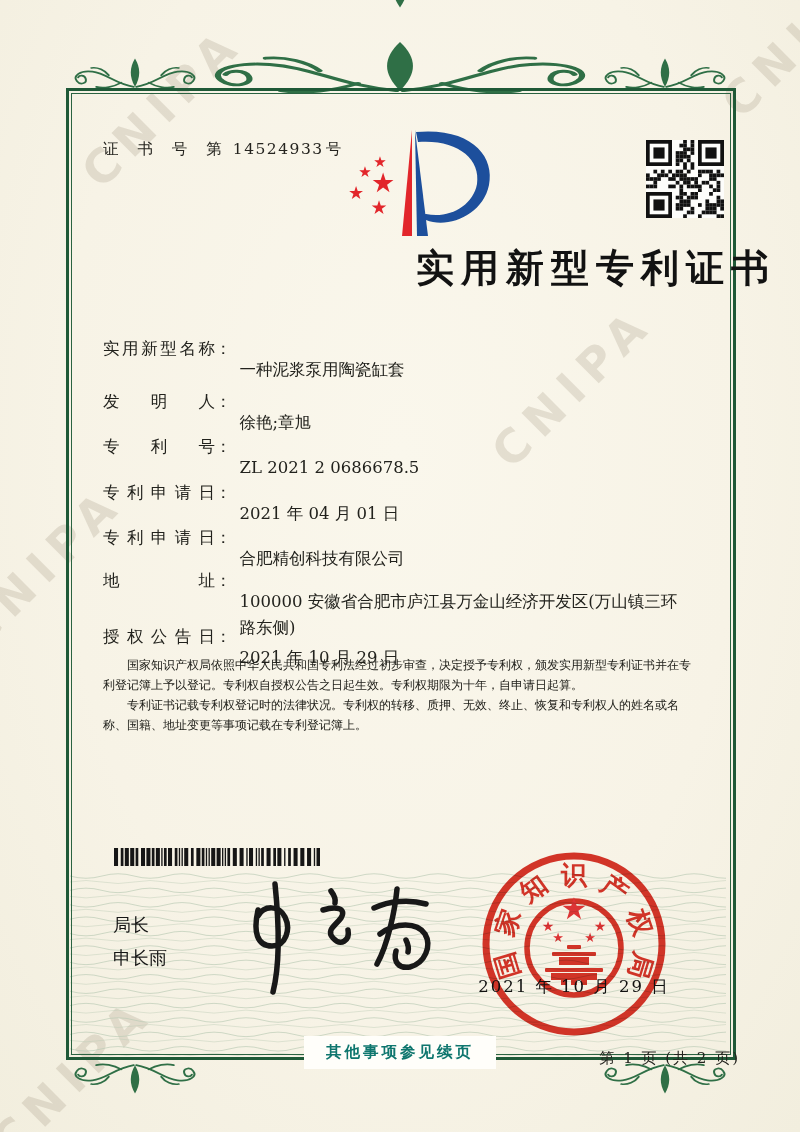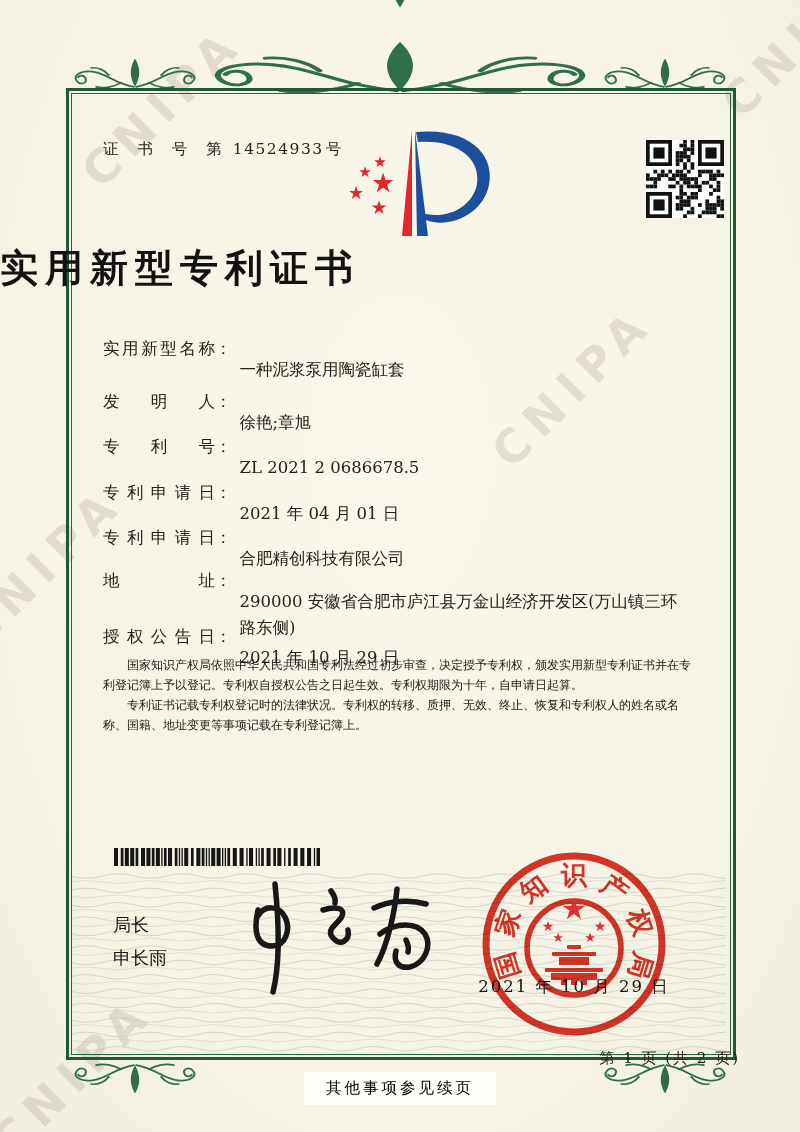--- a/index.html
+++ b/index.html
@@ -23,21 +23,21 @@
          border:1px solid #2a6341;}
 
   .certno{position:absolute;left:103px;top:139px;font-size:15.5px;color:#25241f;}
   .certno .sp{letter-spacing:7px;}
   .certno .num{letter-spacing:1.5px;padding-left:4px;}
   .certno .suf{letter-spacing:0;padding-left:2px;}
 
   .logo{position:absolute;left:336px;top:122px;width:172px;height:122px;}
   .qr{position:absolute;left:646px;top:140px;width:78px;height:78px;background:#fdfdfb;}
 
-  .title{position:absolute;left:0;top:243px;width:776px;text-align:left;
+  .title{position:absolute;left:0;top:243px;width:776px;text-align:right;
          font-size:38px;font-weight:700;letter-spacing:7px;color:#121212;}
 
   .fieldrow{position:absolute;left:103px;width:600px;font-size:16.5px;color:#22221d;}
   .f-label{display:inline-block;width:112px;text-align:justify;text-align-last:justify;vertical-align:top;}
   .f-colon{vertical-align:top;}
   .f-value{padding-left:8px;vertical-align:top;display:inline-block;max-width:452px;line-height:1.55;margin-top:19px;}
   .grant2{position:absolute;left:311px;top:0;white-space:nowrap;}
 
   .bodytext{position:absolute;left:103px;top:656px;width:598px;font-size:12px;
             line-height:1.66;color:#20201b;}
@@ -54,22 +54,22 @@
 
   .seal{position:absolute;left:481px;top:849px;width:186px;height:190px;opacity:.93;
         mix-blend-mode:multiply;}
   .sealch{font-size:26px;font-weight:700;fill:#d5261b;font-family:"DejaVu Serif","Liberation Serif",serif;}
   .sealdate{position:absolute;left:478px;top:976px;width:192px;text-align:center;
             font-size:16.5px;color:#111;letter-spacing:2px;}
 
   .pageinfo{position:absolute;left:0;top:1033px;width:740px;text-align:right;
             font-size:15px;color:#23231e;letter-spacing:2px;margin-top:16px;}
 
-  .note{position:absolute;left:50%;top:1072px;transform:translateX(-50%);
-        background:#fffefa;padding:6px 22px;font-size:15.5px;letter-spacing:3px;color:#000000;}
+  .note{position:absolute;left:50%;top:1036px;transform:translateX(-50%);
+        background:#fffefa;padding:6px 22px;font-size:15.5px;letter-spacing:3px;color:#0f766e;font-weight:bold;}
 
   .star{fill:#e2262b;}
 </style>
 </head>
 <body>
 
 <div class="page">
 
   <svg width="0" height="0" style="position:absolute" aria-hidden="true">
     <defs>
@@ -315,21 +315,21 @@
   <div class="fieldrow" style="top:436px">
     <span class="f-label">专利号</span><span class="f-colon">：</span><span class="f-value">ZL 2021 2 0686678.5</span>
   </div>
   <div class="fieldrow" style="top:482px">
     <span class="f-label">专利申请日</span><span class="f-colon">：</span><span class="f-value">2021 年 04 月 01 日</span>
   </div>
   <div class="fieldrow" style="top:527px">
     <span class="f-label">专利申请日</span><span class="f-colon">：</span><span class="f-value">合肥精创科技有限公司</span>
   </div>
   <div class="fieldrow" style="top:570px">
-    <span class="f-label">地址</span><span class="f-colon">：</span><span class="f-value">290000 安徽省合肥市庐江县万金山经济开发区(万山镇三环路东侧)</span>
+    <span class="f-label">地址</span><span class="f-colon">：</span><span class="f-value">100000 安徽省合肥市庐江县万金山经济开发区(万山镇三环路东侧)</span>
   </div>
   <div class="fieldrow" style="top:626px">
     <span>
       <span class="f-label">授权公告日</span><span class="f-colon">：</span><span class="f-value">2021 年 10 月 29 日</span>
     </span>
   </div>
 
   <div class="bodytext">
     <p>国家知识产权局依照中华人民共和国专利法经过初步审查，决定授予专利权，颁发实用新型专利证书并在专利登记簿上予以登记。专利权自授权公告之日起生效。专利权期限为十年，自申请日起算。</p>
     <p>专利证书记载专利权登记时的法律状况。专利权的转移、质押、无效、终止、恢复和专利权人的姓名或名称、国籍、地址变更等事项记载在专利登记簿上。</p>

